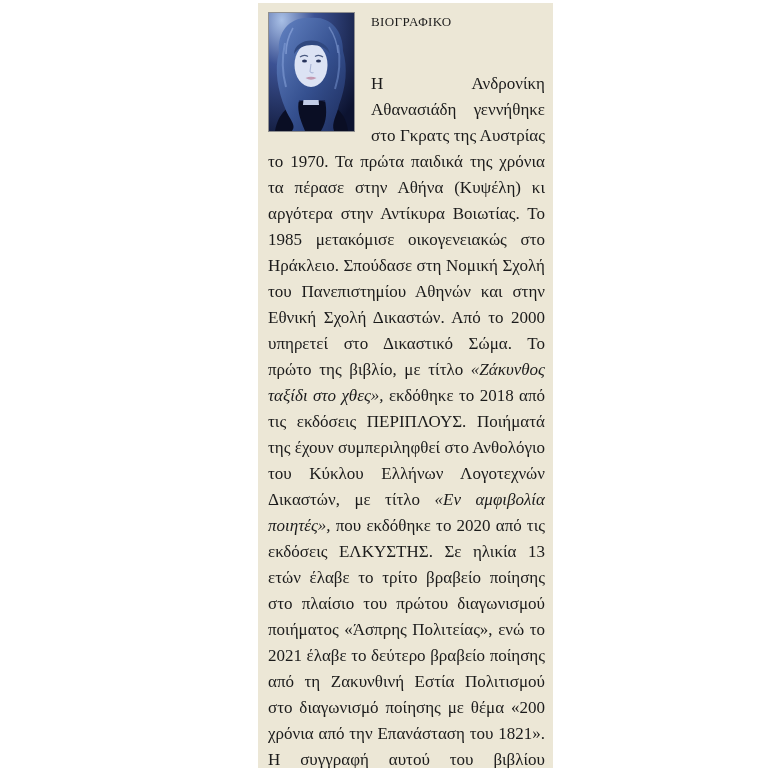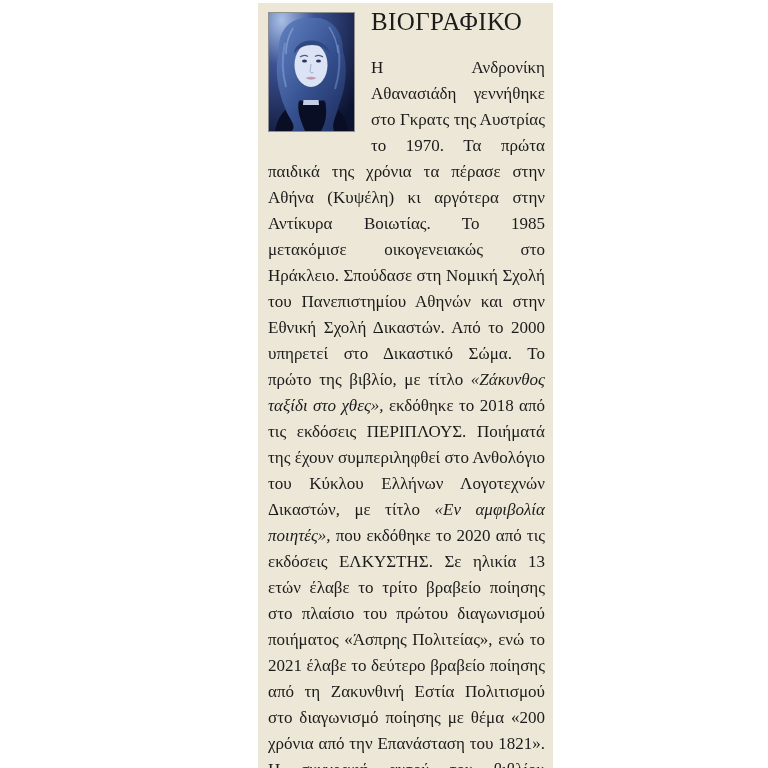--- a/index.html
+++ b/index.html
@@ -22,22 +22,22 @@
   }
   .photo-frame{
     float:left;width:87px;height:120px;
     margin:2px 16px 13px 0;
     border:1px solid var(--photo-border);
     background:#101a3e;
     overflow:hidden;
   }
   .photo-frame svg{display:block;width:100%;height:100%;}
   .heading{
-    font-size:25px;line-height:24px;letter-spacing:.4px;
-    color:var(--text);margin:0 0 21px 0;white-space:nowrap;
+    font-size:13px;line-height:24px;letter-spacing:.4px;
+    color:var(--text);margin:0 0 37px 0;white-space:nowrap;
   }
   .bio{
     font-size:17px;line-height:26px;margin:0;
     text-align:justify;color:var(--text);
   }
   .bio .it{font-style:italic;}
 </style>
 </head>
 <body>
 

